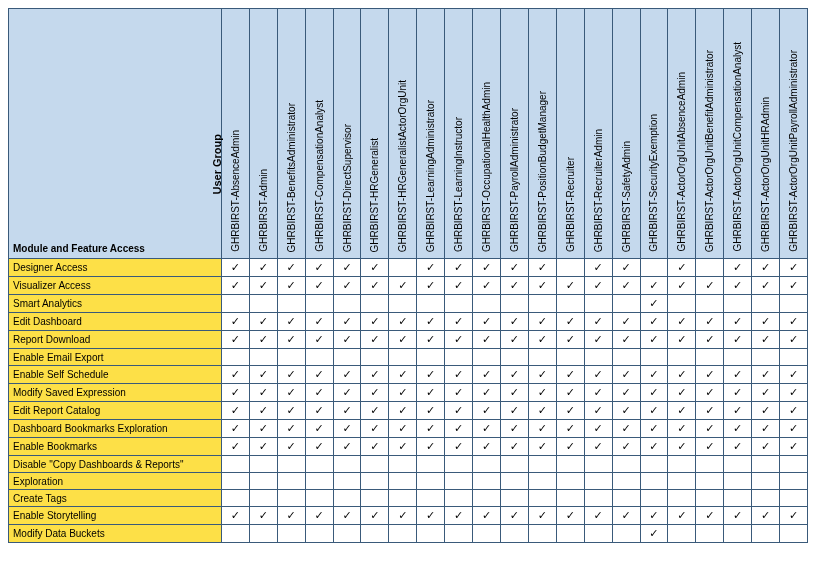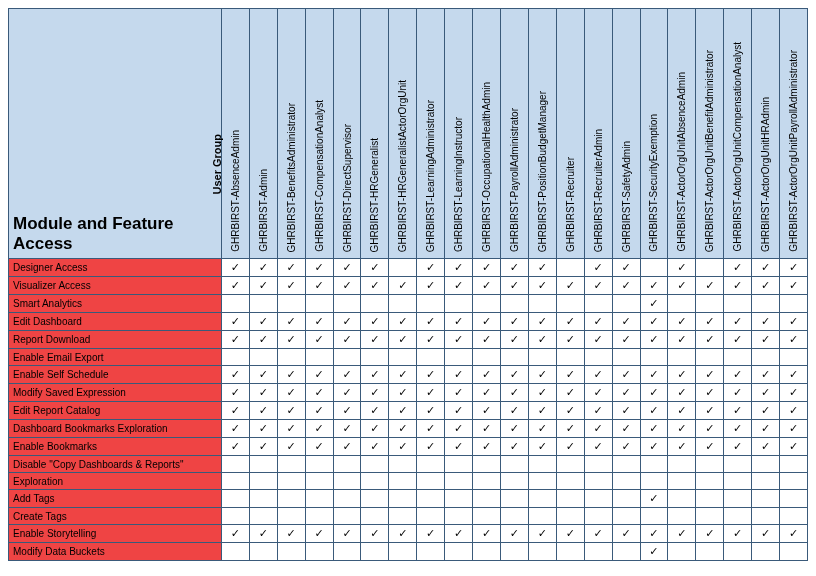--- a/index.html
+++ b/index.html
@@ -41,40 +41,40 @@
     transform-origin: right center;
     font-weight: bold;
     font-size: 11px;
     white-space: nowrap;
   }
   .module-label {
     position: absolute;
     left: 4px;
     bottom: 4px;
     font-weight: bold;
-    font-size: 17px;
+    font-size: 10px;
   }
   th.col {
     width: 27px;
     height: 250px;
     background: #c5d9ed;
     vertical-align: bottom;
     padding-bottom: 6px;
   }
   .rot {
     writing-mode: vertical-rl;
     transform: rotate(180deg);
     white-space: nowrap;
     font-weight: normal;
     font-size: 10px;
     margin: 0 auto;
     text-align: left;
   }
   td.rowlabel {
-    background: #ef4444;
+    background: #fde047;
     padding: 2px 4px;
     font-size: 10px;
     white-space: nowrap;
     overflow: hidden;
     height: 17px;
   }
   td.cell {
     text-align: center;
     height: 17px;
     font-size: 11px;
@@ -465,44 +465,20 @@
         <td class="cell"></td>
         <td class="cell"></td>
         <td class="cell"></td>
         <td class="cell"></td>
         <td class="cell"></td>
         <td class="cell"></td>
         <td class="cell"></td>
         <td class="cell"></td>
       </tr>
       <tr>
-        <td class="rowlabel">Add Tags</td>
-        <td class="cell"></td>
-        <td class="cell"></td>
-        <td class="cell"></td>
-        <td class="cell"></td>
-        <td class="cell"></td>
-        <td class="cell"></td>
-        <td class="cell"></td>
-        <td class="cell"></td>
-        <td class="cell"></td>
-        <td class="cell"></td>
-        <td class="cell"></td>
-        <td class="cell"></td>
-        <td class="cell"></td>
-        <td class="cell"></td>
-        <td class="cell"></td>
-        <td class="cell">✓</td>
-        <td class="cell"></td>
-        <td class="cell"></td>
-        <td class="cell"></td>
-        <td class="cell"></td>
-        <td class="cell"></td>
-      </tr>
-      <tr>
         <td class="rowlabel">Create Tags</td>
         <td class="cell"></td>
         <td class="cell"></td>
         <td class="cell"></td>
         <td class="cell"></td>
         <td class="cell"></td>
         <td class="cell"></td>
         <td class="cell"></td>
         <td class="cell"></td>
         <td class="cell"></td>

